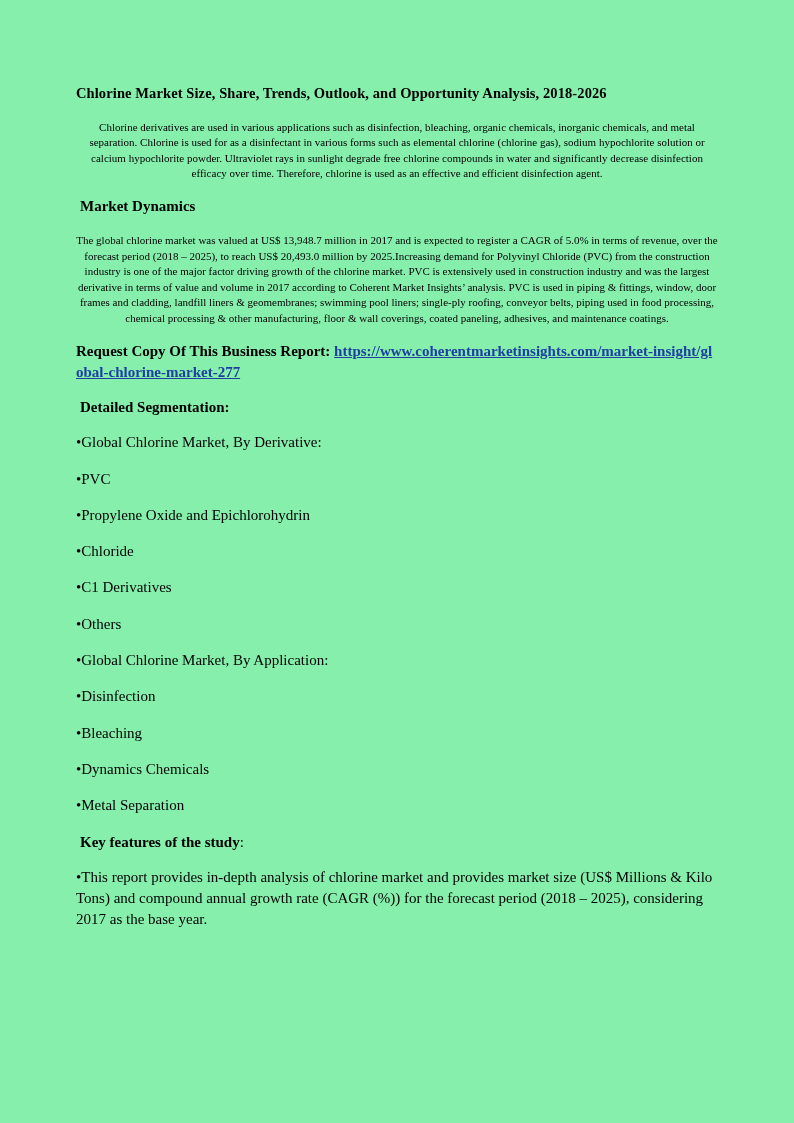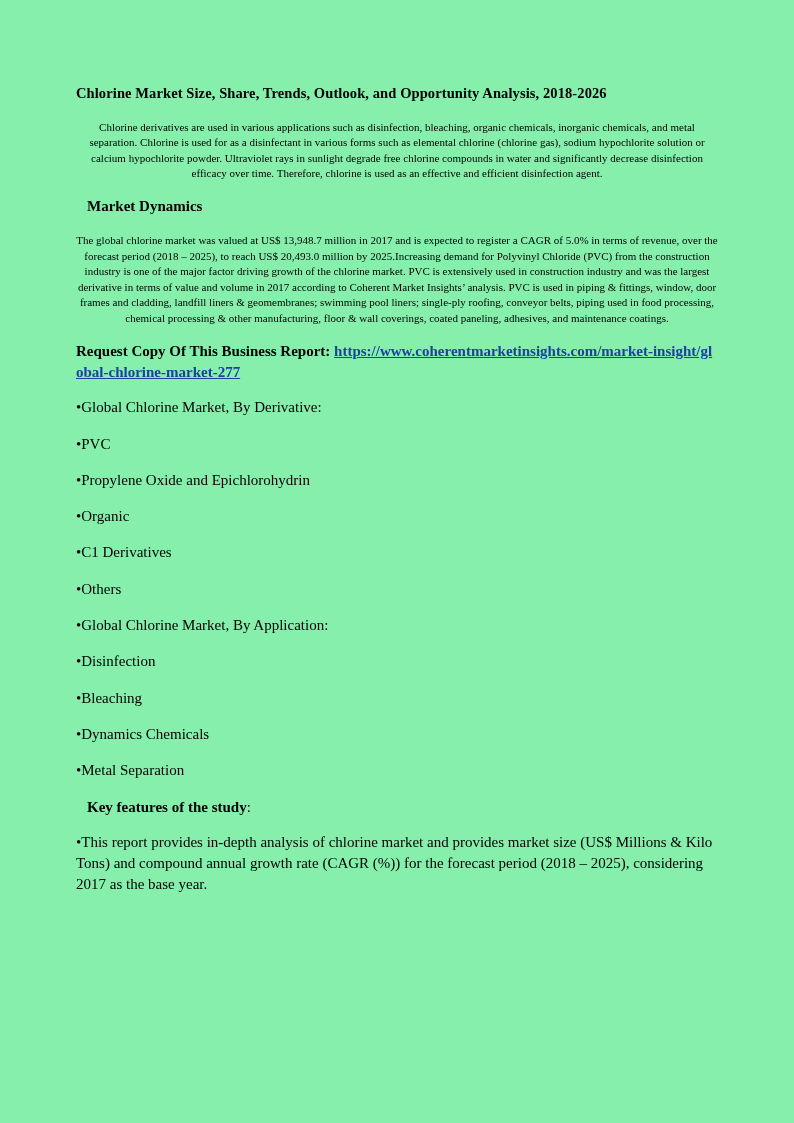--- a/index.html
+++ b/index.html
@@ -31,21 +31,21 @@
   p.body-text {
     font-size: 11px;
     line-height: 1.42;
     margin: 16px 0 14px 0;
     text-align: center;
   }
   h2.section-head {
     font-size: 15px;
     font-weight: bold;
     line-height: 1.4;
-    margin: 0 0 14px 11px;
+    margin: 0 0 14px 4px;
   }
   .bullet-line {
     font-size: 15px;
     line-height: 1.42;
     margin: 0 0 15px 0;
   }
   .bullet-line .dot {
     display: inline;
   }
   .request-line {
@@ -77,26 +77,27 @@
   <h1 class="doc-title">Chlorine Market  Size, Share, Trends, Outlook, and Opportunity Analysis, 2018-2026</h1>
 
   <p class="body-text">Chlorine derivatives are used in various applications such as disinfection, bleaching, organic chemicals, inorganic chemicals, and metal separation. Chlorine is used for as a disinfectant in various forms such as elemental chlorine (chlorine gas), sodium hypochlorite solution or calcium hypochlorite powder. Ultraviolet rays in sunlight degrade free chlorine compounds in water and significantly decrease disinfection efficacy over time. Therefore, chlorine is used as an effective and efficient disinfection agent.</p>
 
   <h2 class="section-head">Market Dynamics</h2>
 
   <p class="body-text">The global chlorine market was valued at US$ 13,948.7 million in 2017 and is expected to register a CAGR of 5.0% in terms of revenue, over the forecast period (2018 – 2025), to reach US$ 20,493.0 million by 2025.Increasing demand for Polyvinyl Chloride (PVC) from the construction industry is one of the major factor driving growth of the chlorine market. PVC is extensively used in construction industry and was the largest derivative in terms of value and volume in 2017 according to Coherent Market Insights’ analysis. PVC is used in piping &amp; fittings, window, door frames and cladding, landfill liners &amp; geomembranes; swimming pool liners; single-ply roofing, conveyor belts, piping used in food processing, chemical processing &amp; other manufacturing, floor &amp; wall coverings, coated paneling, adhesives, and maintenance coatings.</p>
 
   <p class="request-line"><span>Request Copy Of This Business Report: </span><a class="link" href="#">https://www.coherentmarketinsights.com/market-insight/global-chlorine-market-277</a></p>
 
+  <h2 class="section-head">Detailed Segmentation:</h2>
 
   <div>
     <div class="bullet-line"><span class="dot">•</span><span>Global Chlorine Market, By Derivative:</span></div>
     <div class="bullet-line"><span class="dot">•</span><span>PVC</span></div>
     <div class="bullet-line"><span class="dot">•</span><span>Propylene Oxide and Epichlorohydrin</span></div>
-    <div class="bullet-line"><span class="dot">•</span><span>Organic</span></div>
+    <div class="bullet-line"><span class="dot">•</span><span>Chloride</span></div>
     <div class="bullet-line"><span class="dot">•</span><span>C1 Derivatives</span></div>
     <div class="bullet-line"><span class="dot">•</span><span>Others</span></div>
     <div class="bullet-line"><span class="dot">•</span><span>Global Chlorine Market, By Application:</span></div>
     <div class="bullet-line"><span class="dot">•</span><span>Disinfection</span></div>
     <div class="bullet-line"><span class="dot">•</span><span>Bleaching</span></div>
     <div class="bullet-line"><span class="dot">•</span><span>Dynamics Chemicals</span></div>
     <div class="bullet-line"><span class="dot">•</span><span>Metal Separation</span></div>
   </div>
 
   <h2 class="section-head"><span class="label-strong">Key features of the study</span><span style="font-weight:normal">:</span></h2>

